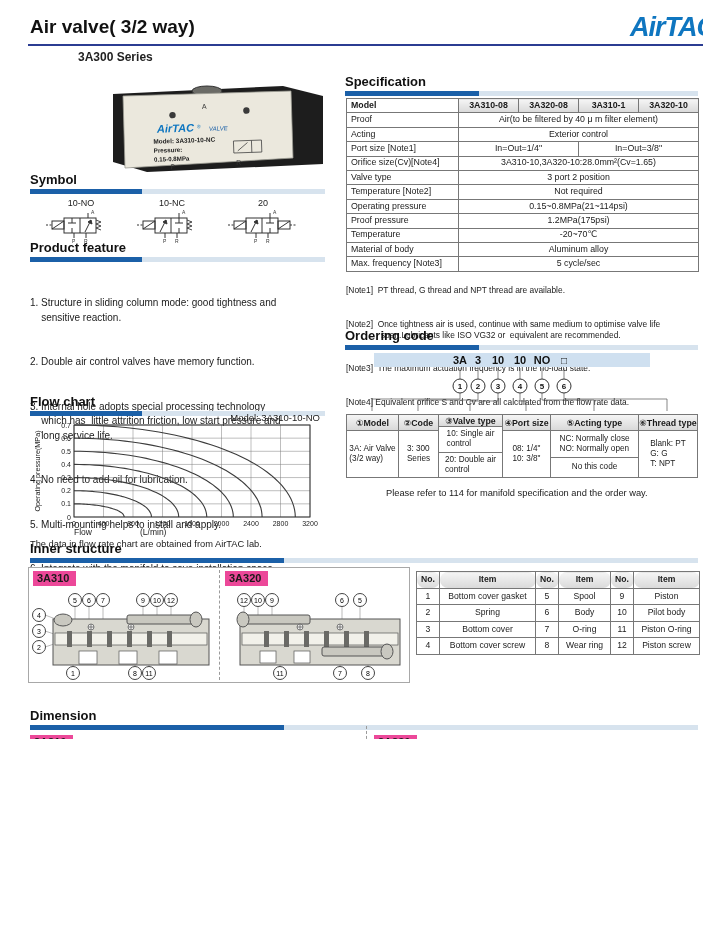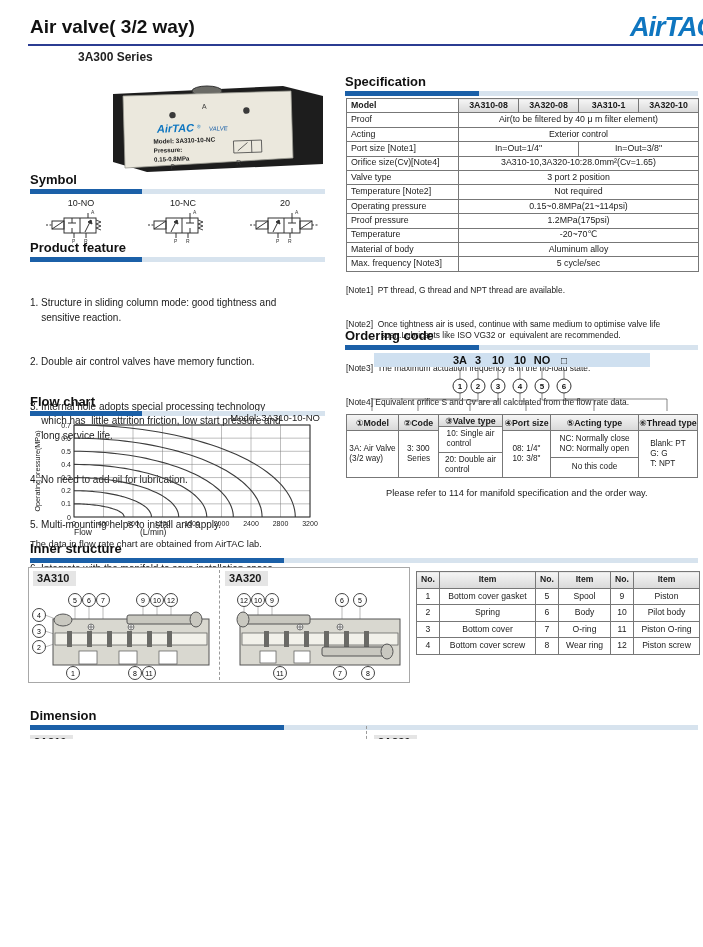--- a/index.html
+++ b/index.html
@@ -32,23 +32,23 @@
   .ord-h{height:15px;display:flex;align-items:center;justify-content:center;font-weight:bold;
          font-size:8.8px;background:linear-gradient(#f5f5f5,#d9d9d9);border-bottom:1px solid #777;}
   .ord-body{display:flex;flex-direction:column;flex:1;}
   .ord-cell{flex:1;display:flex;align-items:center;justify-content:center;text-align:left;
             white-space:pre-line;padding:2px 2px;line-height:1.25;}
   .ord-split{border-bottom:1px solid #777;}
   .foot-note{font-size:9.3px;color:#1a1a1a;}
   
   .parts-table{width:283px;table-layout:fixed;font-size:8.6px;}
   .parts-table td,.parts-table th{border:1px solid #777;padding:1px 1px;height:13.5px;text-align:center;line-height:1.1;}
-  .parts-table th{background:linear-gradient(#f5f5f5,#d9d9d9);font-weight:bold;}
-  
-  .chip{display:inline-block;background:#e5e5e5;color:#1a1a1a;font-weight:bold;font-size:11px;
+  .parts-table th{background:linear-gradient(#f5f5f5,#d9d9d9);font-weight:bold;border-radius:8px;}
+  
+  .chip{display:inline-block;background:#ec4899;color:#1a1a1a;font-weight:bold;font-size:11px;
         padding:1px 7px 2px 4px;}
   .inner-box{border:1px solid #a8a8a8;background:#fff;}
   .dash-v{border-left:1px dashed #9a9a9a;}
   
   .features{font-size:10px;line-height:1.45;white-space:pre-wrap;color:#1a1a1a;}
   .feature-line{margin-bottom:1px;}
   
   .chart-title{font-size:9.5px;color:#1a1a1a;text-align:right;}
   .caption{font-size:9.3px;color:#1a1a1a;}
   .sym-label{font-size:9px;text-align:center;margin-bottom:1px;color:#1a1a1a;}
@@ -83,21 +83,21 @@
       <line x1="166" y1="70" x2="166" y2="58" stroke="#444" stroke-width="0.8"></line>
       <text x="84" y="84" font-size="7" fill="#333">P</text>
       <text x="150" y="82" font-size="7" fill="#333">R</text>
     </g>
   </svg>
 
   <div class="abs" style="left:30px;top:172px;width:295px;">
     <div class="sec-title">Symbol</div>
     <div class="sec-bar"></div>
   </div>
-  <div class="abs" style="left:44px;top:198px;width:250px;display:flex;gap:28px;">
+  <div class="abs" style="left:44px;top:198px;width:250px;display:flex;gap:17px;">
 
     <div>
       <div class="sym-label">10-NO</div>
       <svg width="74" height="36" viewBox="0 0 74 36">
         <g stroke="#333" stroke-width="1" fill="none">
           <rect x="20" y="9" width="32" height="15"></rect>
             <line x1="36" y1="9" x2="36" y2="24"></line>
           <line x1="28" y1="9" x2="28" y2="14"></line>
             <line x1="24" y1="14" x2="32" y2="14"></line>
           <line x1="28" y1="24" x2="28" y2="19"></line>

